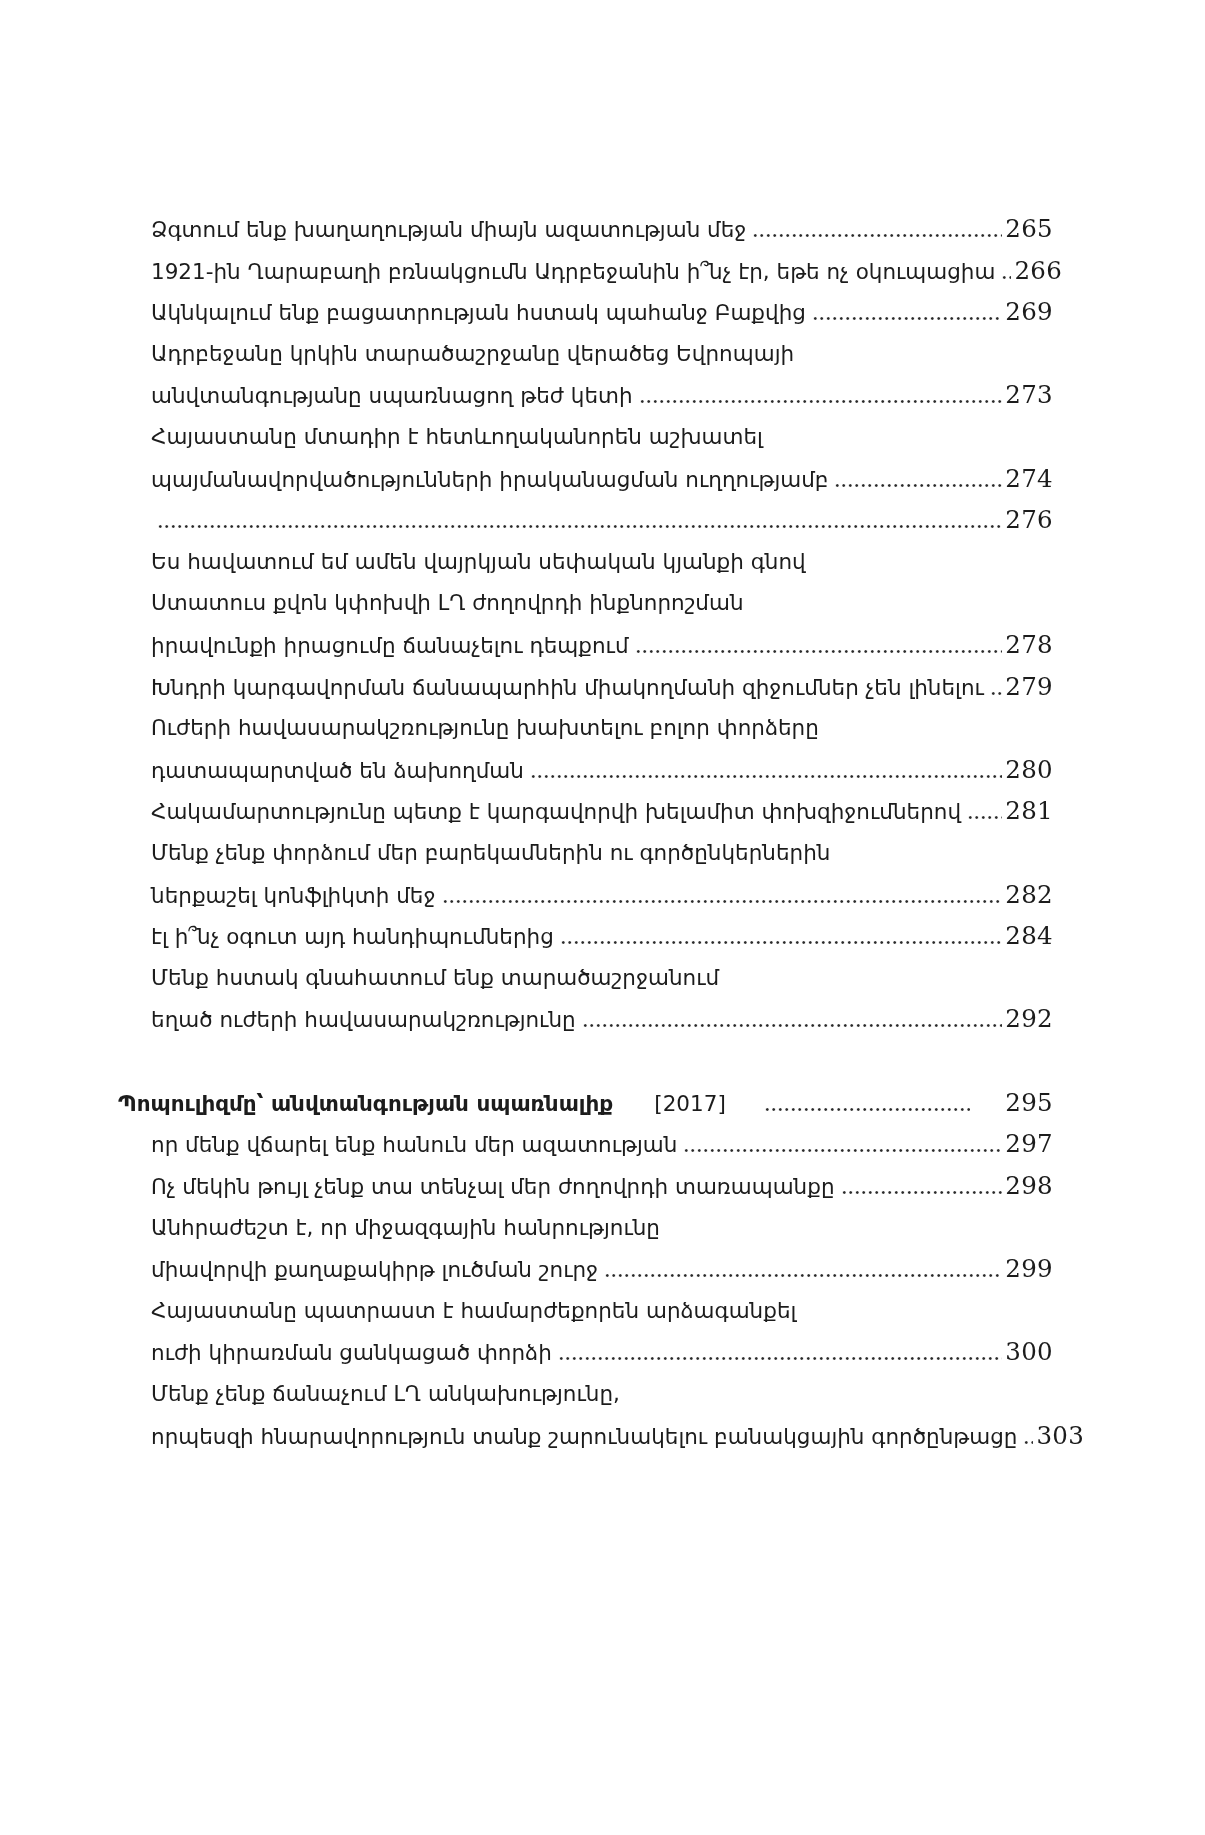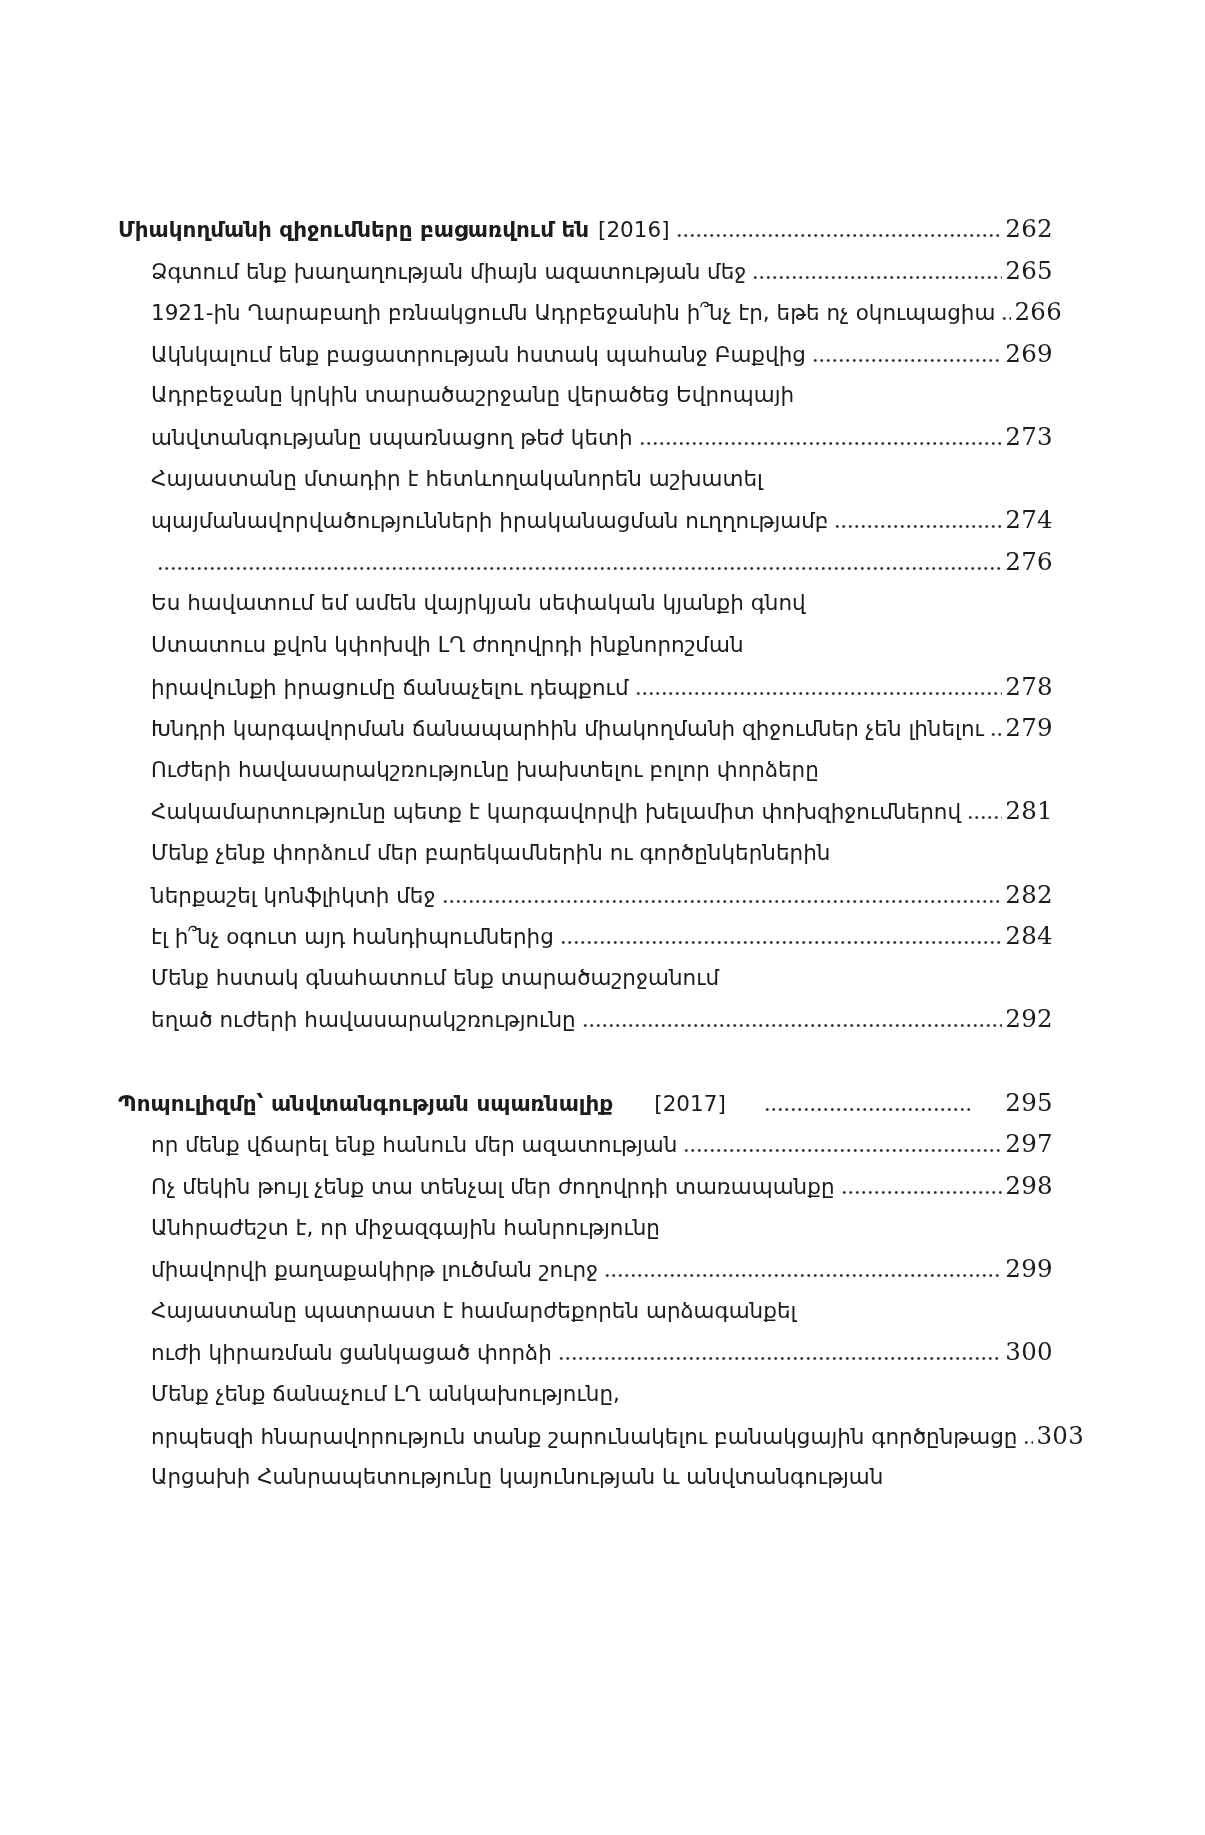--- a/index.html
+++ b/index.html
@@ -60,26 +60,20 @@
     font-size: 24.5px;
     letter-spacing: 0.3px;
   }
   .heading .page-number { font-weight: 400; }
 </style>
 </head>
 <body>
 
 <div class="page">
   <div>
-      <div class="toc-row heading">
-    <span class="entry-text">Միակողմանի զիջումները բացառվում են</span>
-    <span class="year-suffix">[2016]</span>
-    <span class="dot-leader"></span>
-    <span class="page-number">262</span>
-  </div>
       <div class="toc-row">
     <span class="entry-text">Ձգտում ենք խաղաղության միայն ազատության մեջ</span>
 
     <span class="dot-leader"></span>
     <span class="page-number">265</span>
   </div>
       <div class="toc-row">
     <span class="entry-text">1921-ին Ղարաբաղի բռնակցումն Ադրբեջանին ի՞նչ էր, եթե ոչ օկուպացիա</span>
 
     <span class="dot-leader"></span>
@@ -132,20 +126,26 @@
   </div>
       <div class="toc-row">
     <span class="entry-text">Խնդրի կարգավորման ճանապարհին միակողմանի զիջումներ չեն լինելու</span>
 
     <span class="dot-leader"></span>
     <span class="page-number">279</span>
   </div>
       <div class="toc-row">
     <span class="entry-text">Ուժերի հավասարակշռությունը խախտելու բոլոր փորձերը</span>
 
+  </div>
+      <div class="toc-row">
+    <span class="entry-text">դատապարտված են ձախողման</span>
+
+    <span class="dot-leader"></span>
+    <span class="page-number">280</span>
   </div>
       <div class="toc-row">
     <span class="entry-text">Հակամարտությունը պետք է կարգավորվի խելամիտ փոխզիջումներով</span>
 
     <span class="dot-leader"></span>
     <span class="page-number">281</span>
   </div>
       <div class="toc-row">
     <span class="entry-text">Մենք չենք փորձում մեր բարեկամներին ու գործընկերներին</span>
 
@@ -213,18 +213,14 @@
       <div class="toc-row">
     <span class="entry-text">Մենք չենք ճանաչում ԼՂ անկախությունը,</span>
 
   </div>
       <div class="toc-row">
     <span class="entry-text">որպեսզի հնարավորություն տանք շարունակելու բանակցային գործընթացը</span>
 
     <span class="dot-leader"></span>
     <span class="page-number">303</span>
   </div>
-      <div class="toc-row">
-    <span class="entry-text">Արցախի Հանրապետությունը կայունության և անվտանգության</span>
-
-  </div>
     </div>
 </div>
 
 </body></html>

